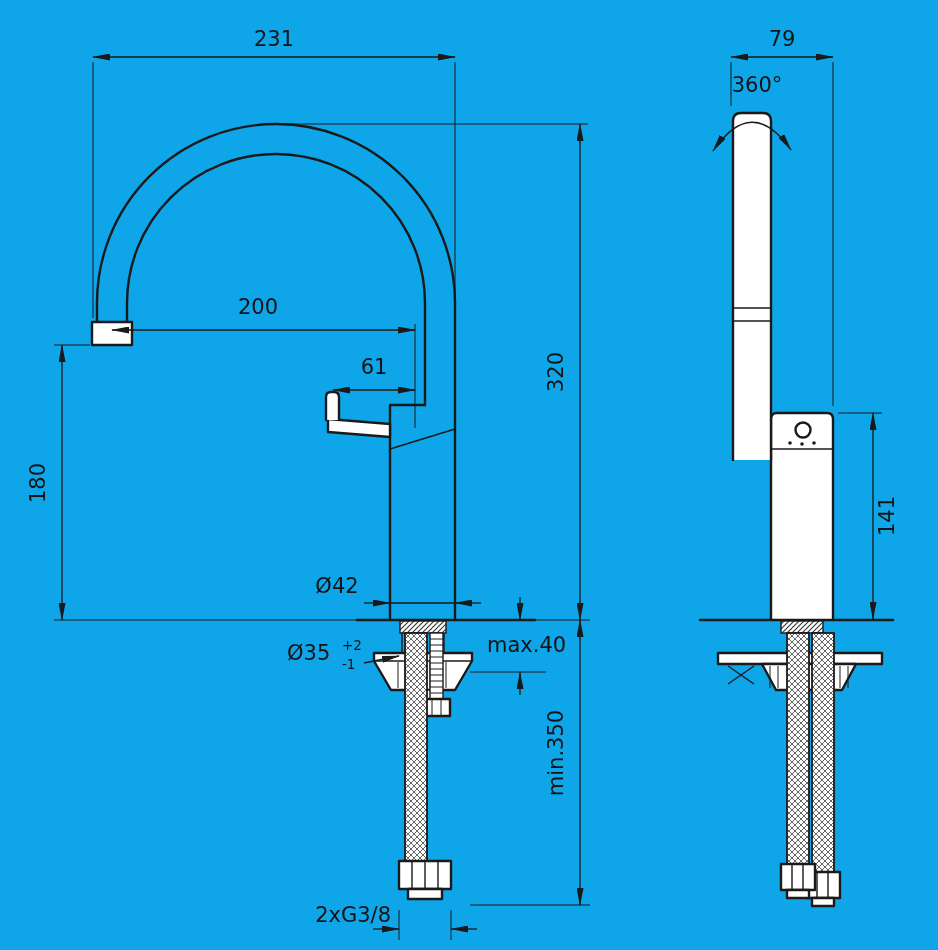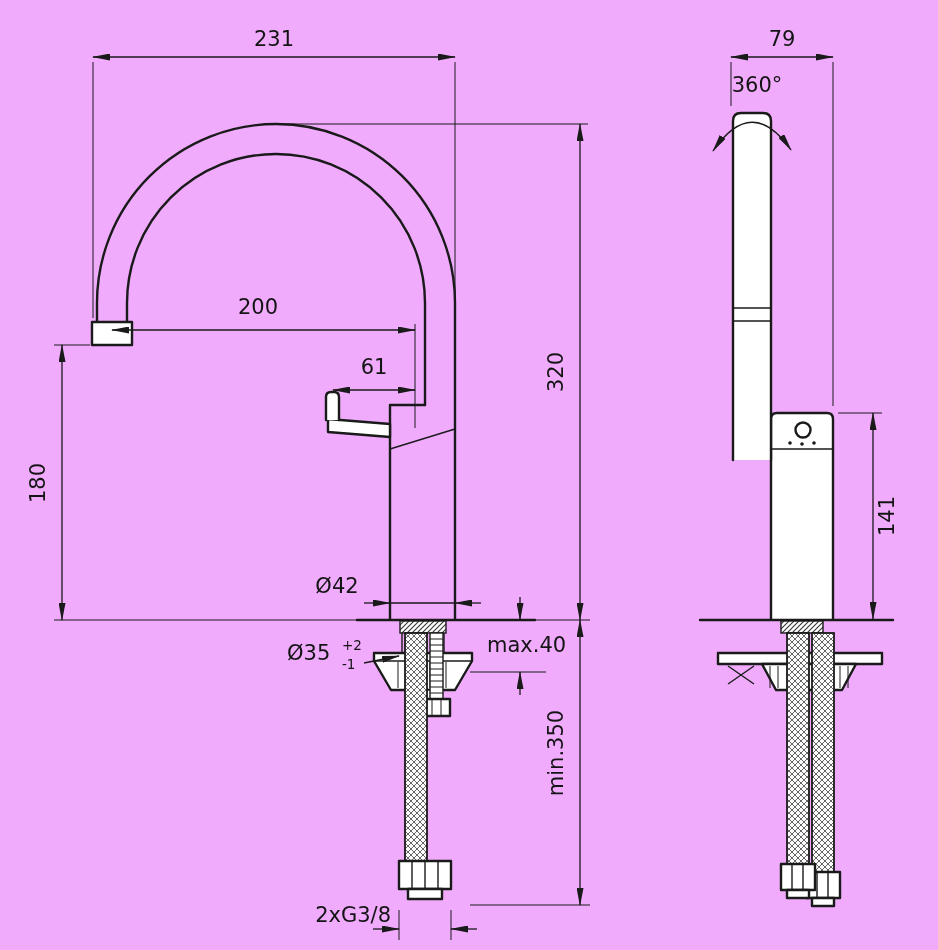--- a/index.html
+++ b/index.html
@@ -1,17 +1,17 @@
 <!DOCTYPE html>
 <html><head>
 <meta charset="utf-8">
 <style>
   html,body{margin:0;padding:0;background:#ffffff;}
   body{width:938px;height:950px;font-family:"DejaVu Sans",sans-serif;}
-  .canvas{position:relative;width:938px;height:950px;background:#f0abfc;overflow:hidden;}
+  .canvas{position:relative;width:938px;height:950px;background:#0ea5e9;overflow:hidden;}
   .obj{stroke:#1a1a1a;stroke-width:2.4;stroke-linejoin:round;stroke-linecap:round;}
   .det{stroke:#1a1a1a;stroke-width:1.4;}
   .thr{stroke:#1a1a1a;stroke-width:1;}
   .dim{stroke:#1a1a1a;stroke-width:1.3;}
   .thin{stroke:#1a1a1a;stroke-width:1;}
   .lbl{font:21px "DejaVu Sans",sans-serif;fill:#141414;}
   .lbl-sm{font:13.5px "DejaVu Sans",sans-serif;fill:#141414;}
 </style>
 </head>
 <body>

